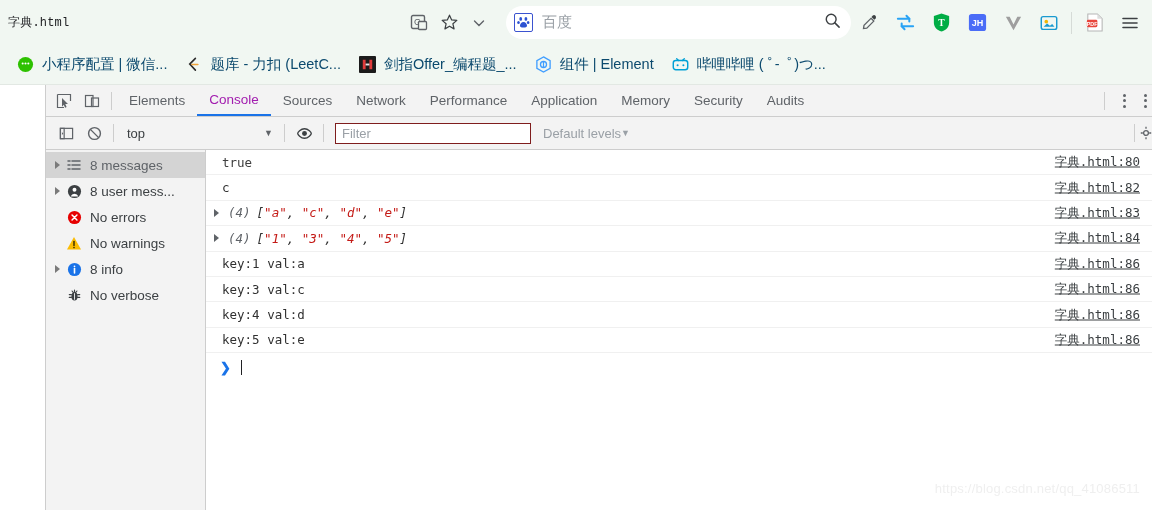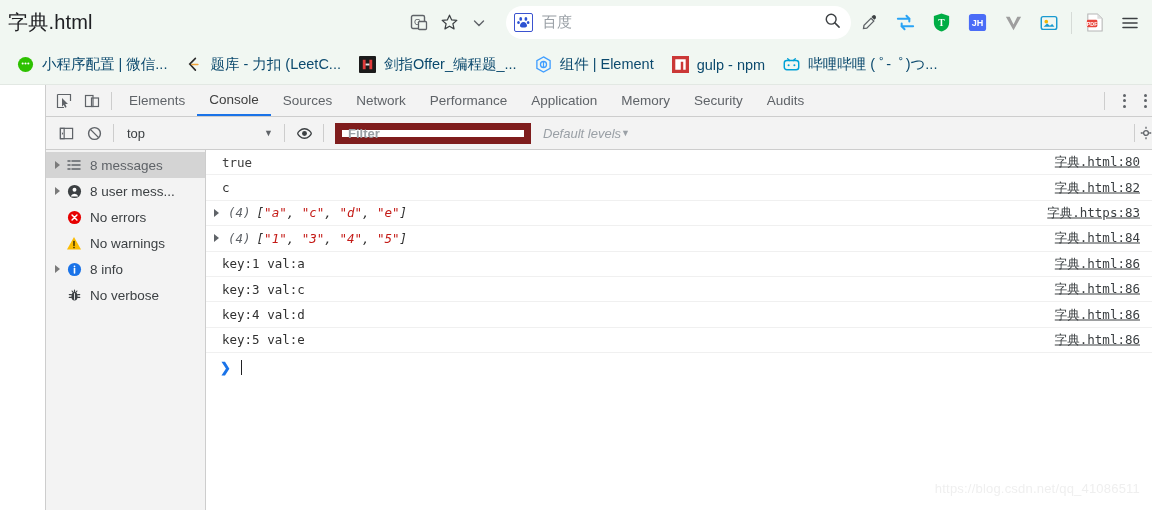--- a/index.html
+++ b/index.html
@@ -13,22 +13,22 @@
   }
 
   
   .chrome { background:#f1f7f2; }
 
   .tabstrip {
     height:45px; display:flex; align-items:center;
     padding-left:4px; position:relative;
   }
   .tab-title {
-    font-size:20px; color:#202124; white-space:nowrap;
-    padding-left:4px; letter-spacing:0.2px;
+    font-size:12px; color:#202124; white-space:nowrap;
+    padding-left:4px; letter-spacing:0.2px;font-family:Liberation Mono, monospace;
   }
   .omni-right {
     margin-left:auto; display:flex; align-items:center; height:100%;
   }
   .icon-btn {
     width:30px; height:30px; display:flex; align-items:center;
     justify-content:center; flex:0 0 auto;
   }
   .searchbar {
     background:#ffffff; border-radius:18px; height:33px; width:345px;
@@ -74,43 +74,43 @@
     padding-left:4px; flex:0 0 auto;
   }
   .dt-iconbtn {
     width:28px; height:28px; display:flex; align-items:center; justify-content:center;
   }
   .dt-sep { width:1px; height:18px; background:#cdcdcd; margin:0 5px; }
   .dt-tab {
     font-size:13.5px; color:#5f6368; padding:0 12px; height:31px;
     display:flex; align-items:center; white-space:nowrap;
   }
-  .dt-tab.active { color:#404040; border-bottom:2px solid #1a73e8; }
+  .dt-tab.active { color:#a21caf; border-bottom:2px solid #1a73e8; }
   .dt-tabs-spacer { flex:1; }
   .kebab { display:flex; flex-direction:column; gap:2.5px; align-items:center; }
   .kebab i { width:3px; height:3px; border-radius:50%; background:#5f6368; display:block; }
 
   .dt-filterbar {
     height:33px; display:flex; align-items:center;
     background:#f3f3f3; border-bottom:1px solid #cdcdcd;
     padding-left:6px; flex:0 0 auto;
   }
   .ctx-select {
     display:flex; align-items:center; width:160px; height:22px;
     font-size:13px; color:#3c4043; padding-left:8px;gap:8px;
   }
   .ctx-select .caret { margin-left:auto; margin-right:6px; color:#5f6368; font-size:9px;}
   .filter-input {
-    background:#ffffff; border:7px solid #7f1d1d; height:21px; width:196px;
+    background:#ffffff; border:1px solid #7f1d1d; height:21px; width:196px;
     font-size:13px; color:#9aa0a6; display:flex; align-items:center;
-    padding:0 6px; margin-left:6px;font-weight:bold;
+    padding:0 6px; margin-left:6px;
   }
   .levels {
     font-size:13px; color:#9aa0a6; margin-left:12px; display:flex;
-    align-items:center; gap:0;font-style:italic;
+    align-items:center; gap:0;
   }
 
   .dt-body { flex:1; display:flex; min-height:0; position:relative;text-align:center; }
 
   
   .dt-side {
     width:160px; flex:0 0 160px; background:#f3f3f3;
     border-right:1px solid #cdcdcd; padding-top:2px;
   }
   .side-row {
@@ -322,29 +322,20 @@
       <span class="bm-ico">
         <svg width="17" height="17" viewBox="0 0 18 18">
           <path d="M9 1l7 4v8l-7 4-7-4V5z" fill="none" stroke="#409eff" stroke-width="1.4"></path>
           <circle cx="9" cy="9" r="3.2" fill="none" stroke="#409eff" stroke-width="1.4"></circle>
           <path d="M9 5.8v6.4" stroke="#409eff" stroke-width="1.3"></path>
         </svg>
       </span>
       <span class="bm-label">组件 | Element</span>
     </div>
 
-    <div class="bm">
-      <span class="bm-ico">
-        <svg width="17" height="17" viewBox="0 0 18 18">
-          <rect width="18" height="18" fill="#cb3837"></rect>
-          <path d="M3.5 3.5h11v11h-2.6V6.2h-2.6v8.3H3.5z" fill="#fff"></path>
-        </svg>
-      </span>
-      <span class="bm-label">gulp - npm</span>
-    </div>
 
     <div class="bm">
       <span class="bm-ico">
         <svg width="18" height="17" viewBox="0 0 20 18">
           <path d="M5.5 2.2L7.8 4.4M14.5 2.2L12.2 4.4" stroke="#00a1d6" stroke-width="1.6" stroke-linecap="round"></path>
           <rect x="1.5" y="4.2" width="17" height="11" rx="3" fill="none" stroke="#00a1d6" stroke-width="1.7"></rect>
           <circle cx="6.6" cy="9.8" r="1.2" fill="#00a1d6"></circle>
           <circle cx="13.4" cy="9.8" r="1.2" fill="#00a1d6"></circle>
         </svg>
       </span>
@@ -555,21 +546,21 @@
         <span class="txt">c</span>
         <span class="src">字典.html:82</span>
       </div>
 
       <div class="cmsg" style="padding-left:8px;">
         <span class="ctri">
             <i></i>
           </span>
         <span class="arr-count">(4)</span>
         <span class="arr-body" id="arr0">[<span class="s">"a"</span>, <span class="s">"c"</span>, <span class="s">"d"</span>, <span class="s">"e"</span>]</span>
-        <span class="src">字典.https:83</span>
+        <span class="src">字典.html:83</span>
       </div>
 
       <div class="cmsg" style="padding-left:8px;">
         <span class="ctri">
             <i></i>
           </span>
         <span class="arr-count">(4)</span>
         <span class="arr-body" id="arr1">[<span class="s">"1"</span>, <span class="s">"3"</span>, <span class="s">"4"</span>, <span class="s">"5"</span>]</span>
         <span class="src">字典.html:84</span>
       </div>

